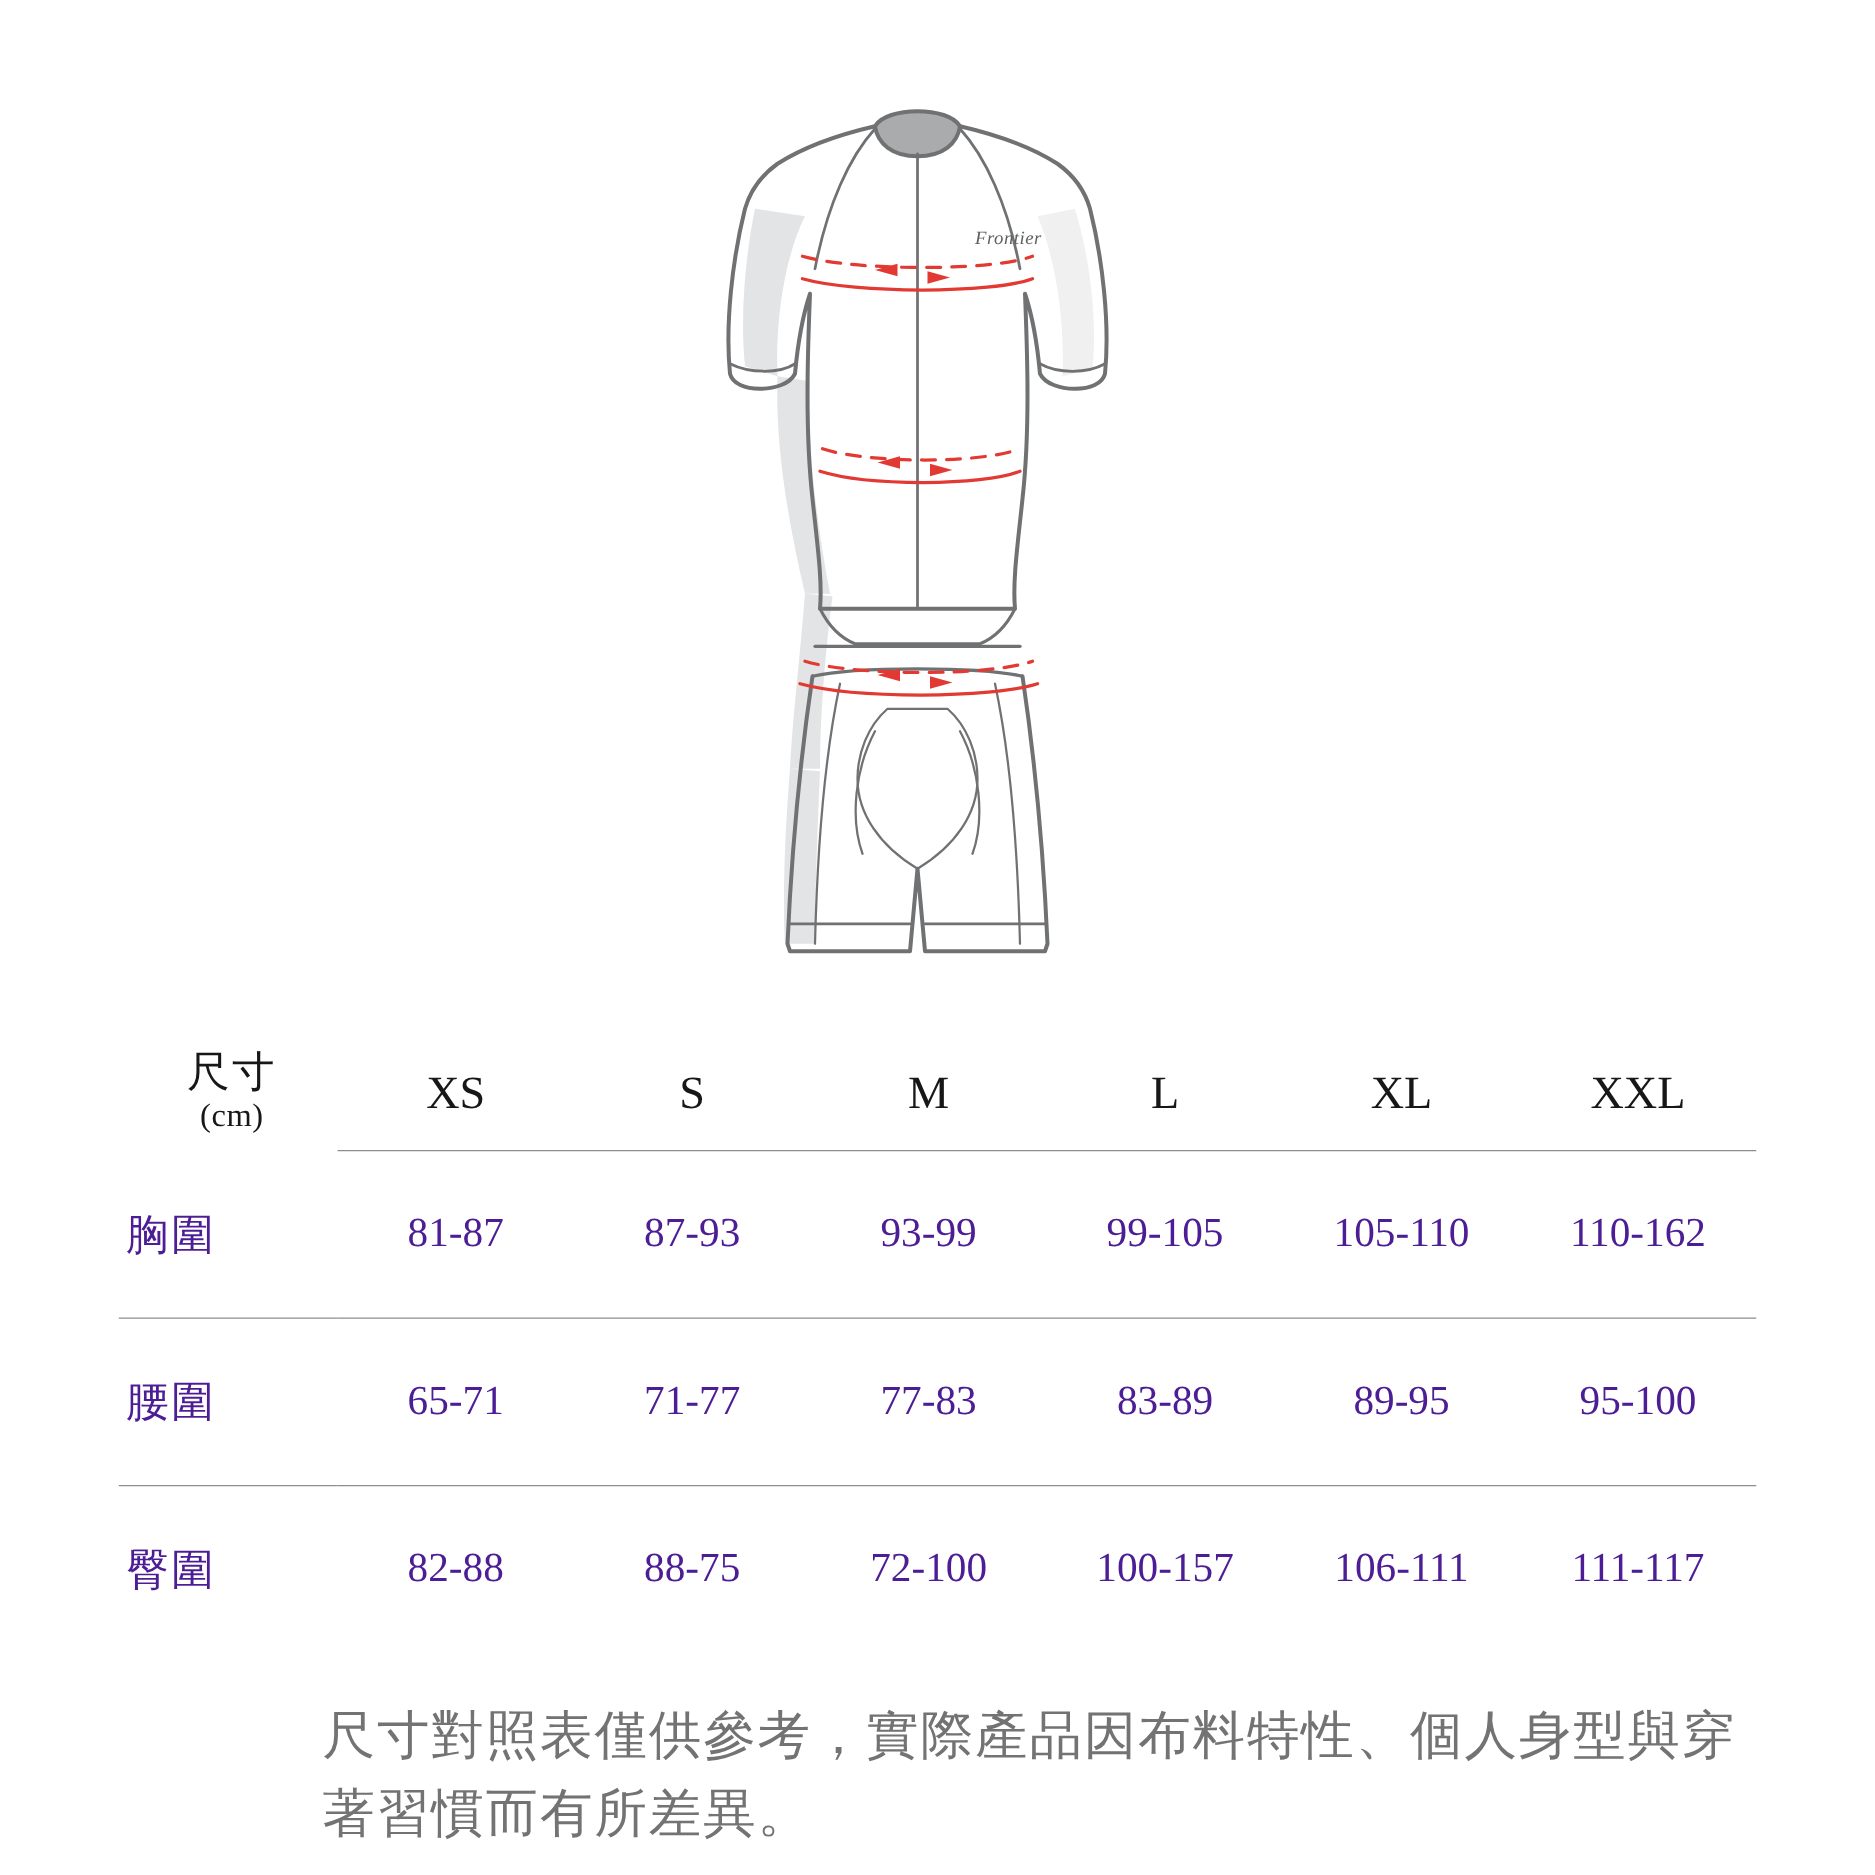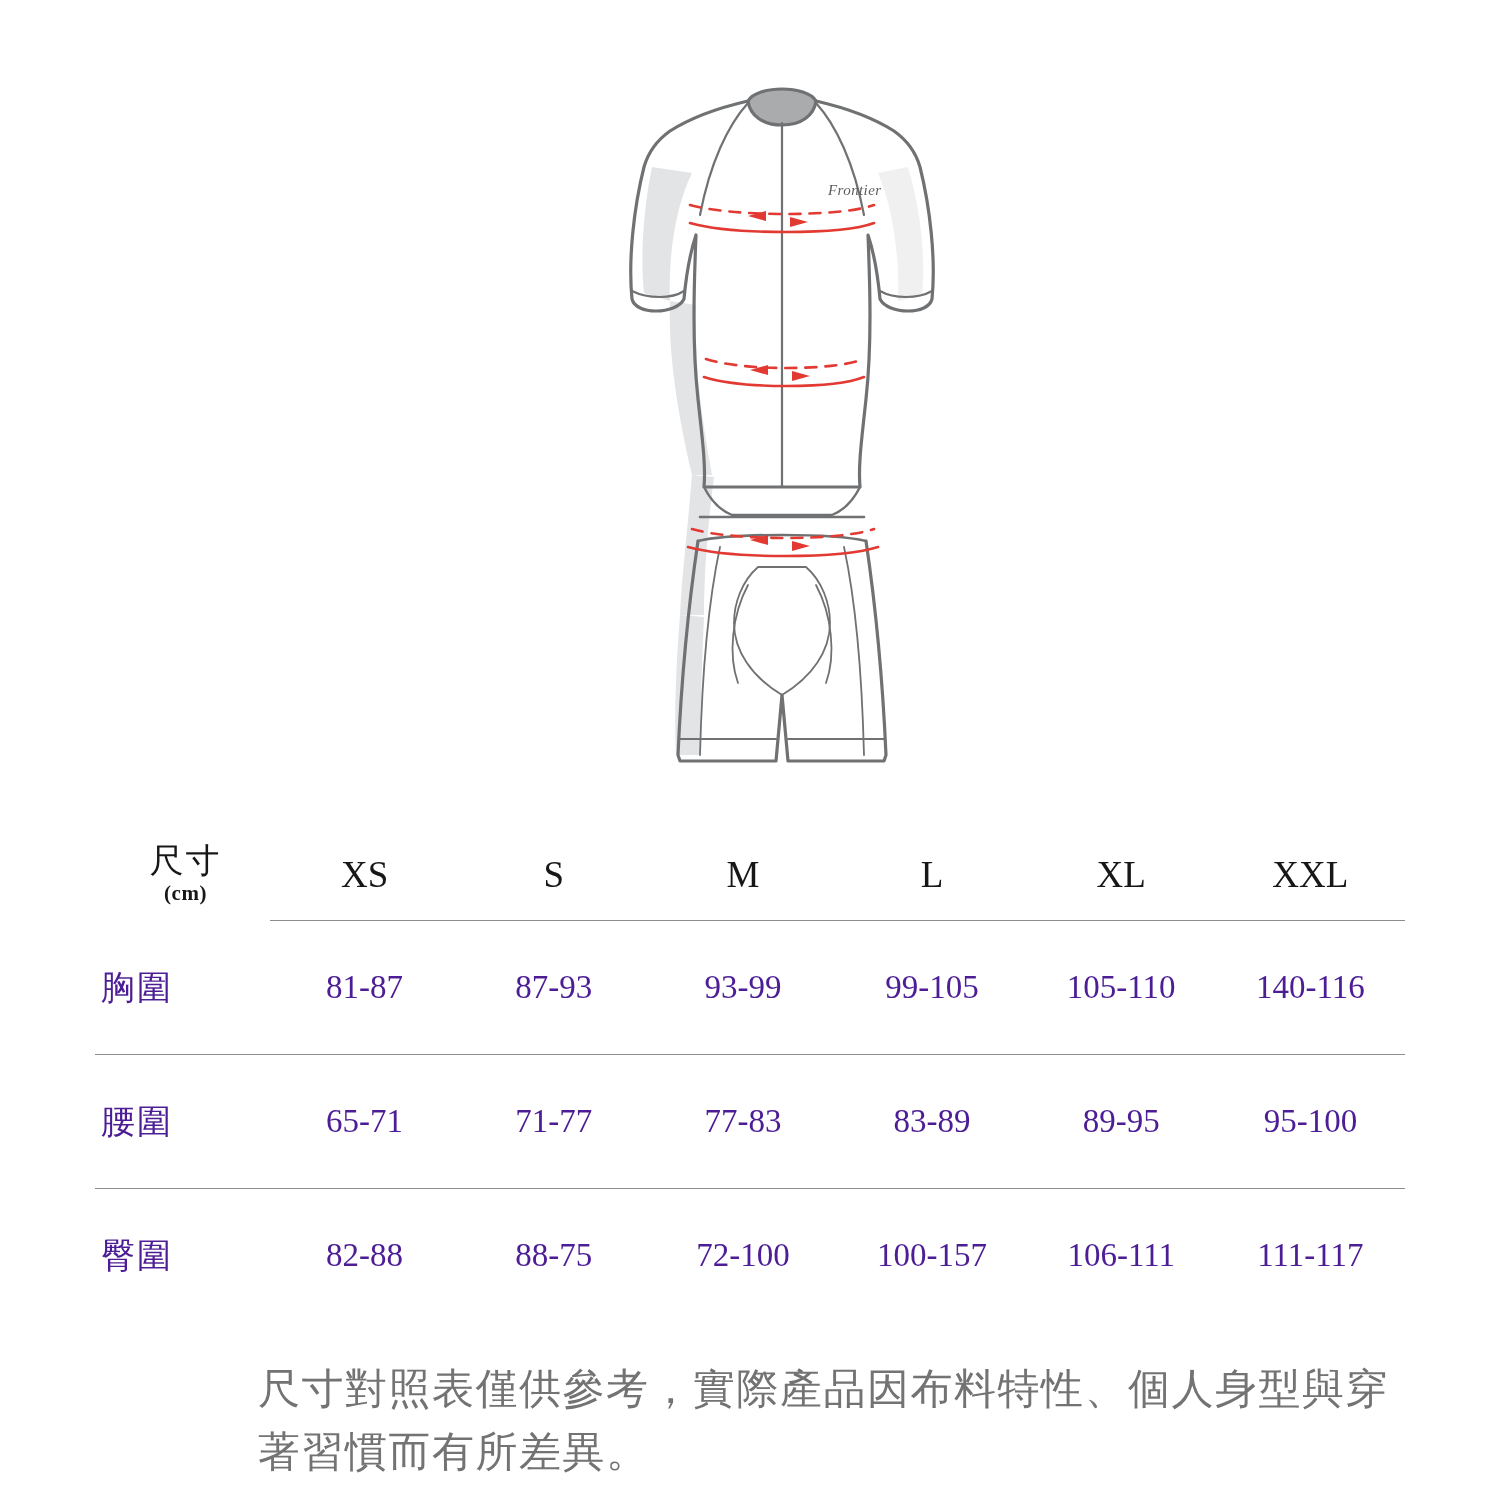--- a/index.html
+++ b/index.html
@@ -17,21 +17,21 @@
   }
   #page {
     position: relative;
     width: 1500px;
     height: 1500px;
   }
 
   
   #illustration {
     position: absolute;
-    left: 552px;
+    left: 504px;
     top: 55px;
     width: 460px;
     height: 740px;
   }
 
   
   #size-table {
     position: absolute;
     left: 95px;
     top: 828px;
@@ -59,25 +59,24 @@
     text-align: left;
     padding-left: 6px !important;
     line-height: 1.08;
   }
   .hdr-label .zh {
     font-size: 34px;
     letter-spacing: 2px;
     display: block;
   }
   .hdr-label .unit {
-    font-size: 21px;
+    font-size: 26px;
     display: block;
     margin-top: 2px;
     letter-spacing: 0.5px;
-    font-weight: bold;
   }
   .data-row td {
     height: 133px;
     font-size: 33px;
     color: #4c1d95;
   }
   .data-row td.rowlabel {
     text-align: left !important;
     padding-left: 6px !important;
     font-size: 34px;
@@ -234,21 +233,21 @@
             </td>
         </tr>
 
         <tr class="data-row">
           <td class="rowlabel">胸圍</td>
           <td>81-87</td>
           <td>87-93</td>
           <td>93-99</td>
           <td>99-105</td>
           <td>105-110</td>
-          <td>140-116</td>
+          <td>110-162</td>
         </tr>
 
         <tr class="rule-row">
           <td>
               <div class="rule-seg"></div>
             </td>
           <td colspan="6">
               <div class="rule-seg"></div>
             </td>
         </tr>

